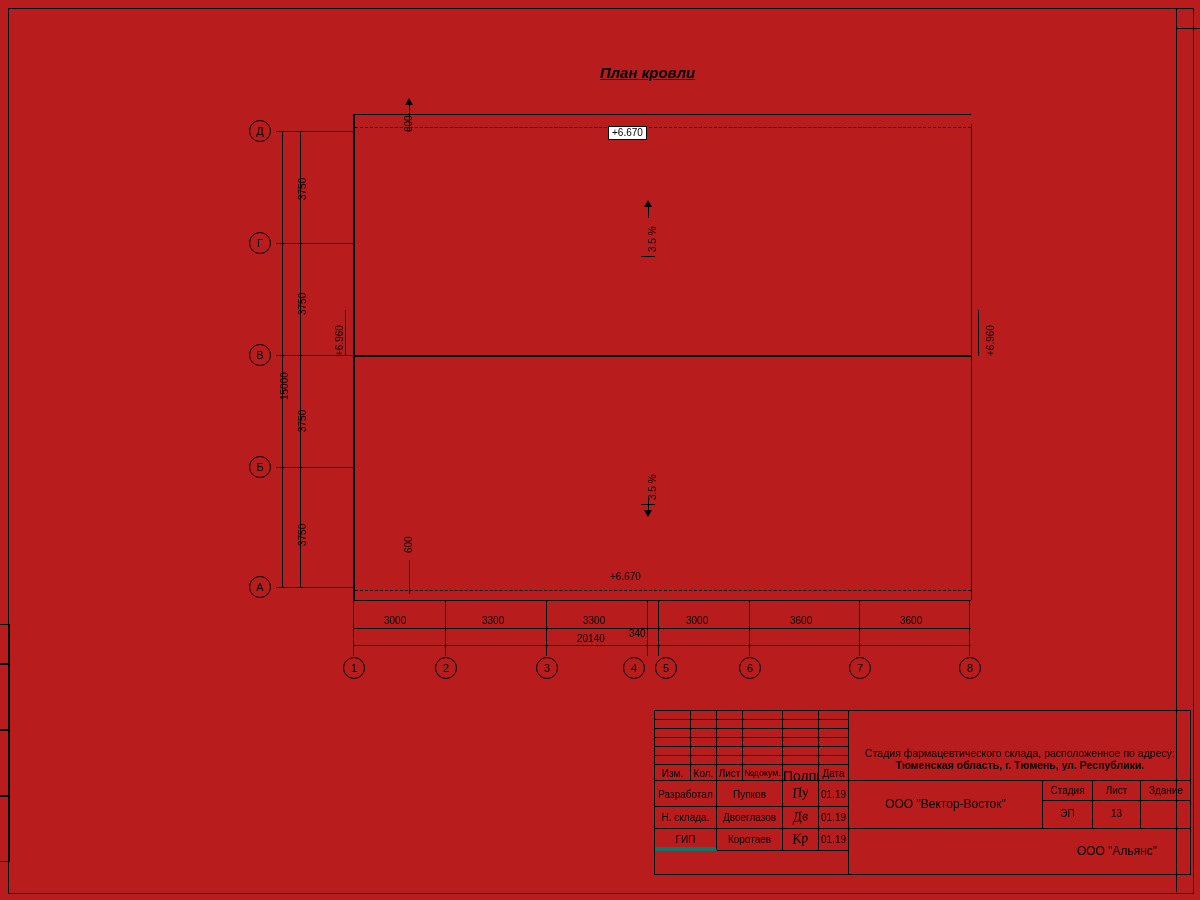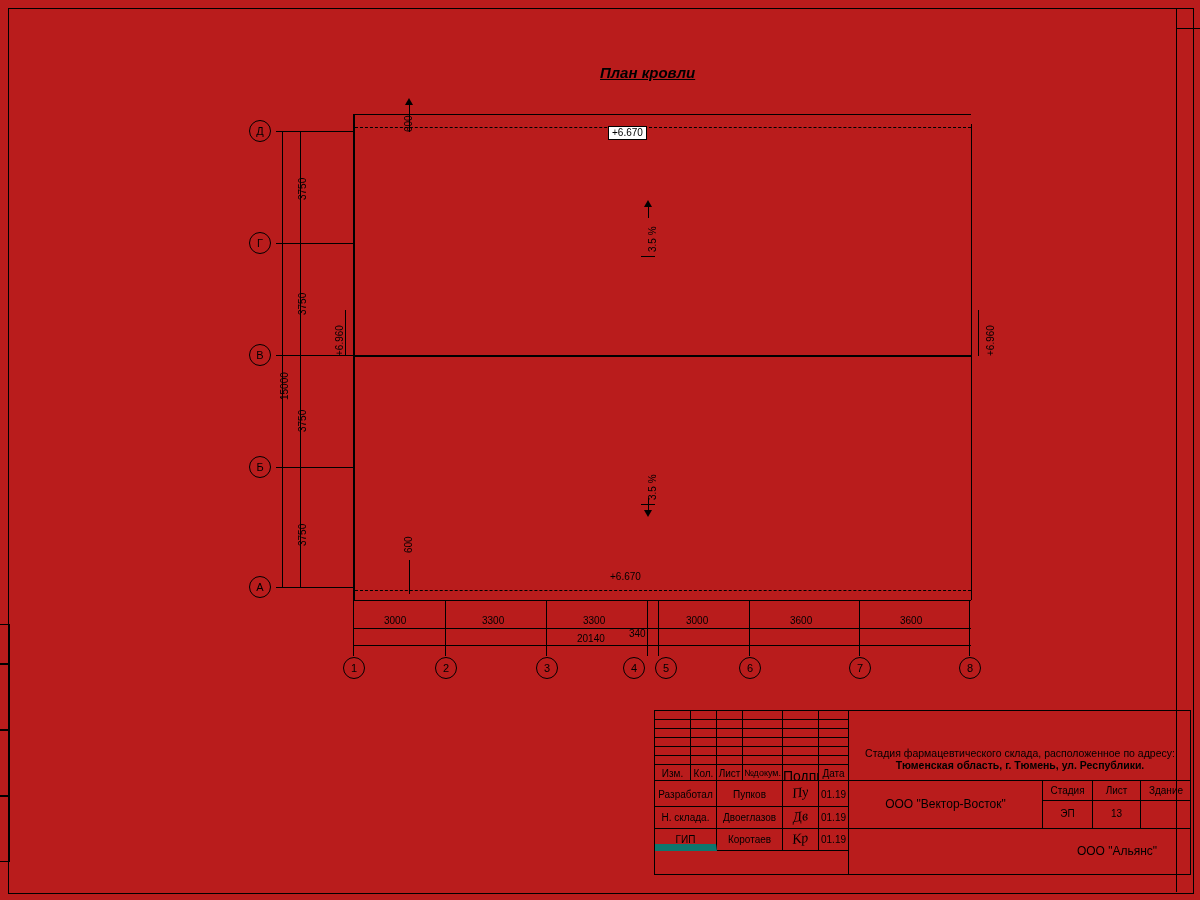--- a/index.html
+++ b/index.html
@@ -298,21 +298,21 @@
 
     <div class="cell" style="left:0;   top:96px; width:62px; height:22px; padding-top:5px;">Н. склада.</div>
     <div class="cell" style="left:62px; top:96px; width:66px; height:22px; padding-top:5px;">Двоеглазов</div>
     <div class="cell" style="left:128px; top:96px; width:36px; height:22px;">
       <span class="mid">
           <span class="sig">Дв</span>
         </span>
     </div>
     <div class="cell" style="left:164px; top:96px; width:30px; height:22px; padding-top:5px;">01.19</div>
 
-    <div class="cell nb-b" style="left:0;   top:118px; width:62px; height:22px; padding-top:5px; border-bottom:7px solid #0f766e;">ГИП</div>
+    <div class="cell nb-b" style="left:0;   top:118px; width:62px; height:22px; padding-top:5px; border-bottom:4px solid #0f766e;">ГИП</div>
     <div class="cell" style="left:62px; top:118px; width:66px; height:22px; padding-top:5px;">Коротаев</div>
     <div class="cell" style="left:128px; top:118px; width:36px; height:22px;">
       <span class="mid">
           <span class="sig">Кр</span>
         </span>
     </div>
     <div class="cell" style="left:164px; top:118px; width:30px; height:22px; padding-top:5px;">01.19</div>
 
     <div class="cell" style="left:0; top:140px; width:194px; height:24px;"></div>
 

